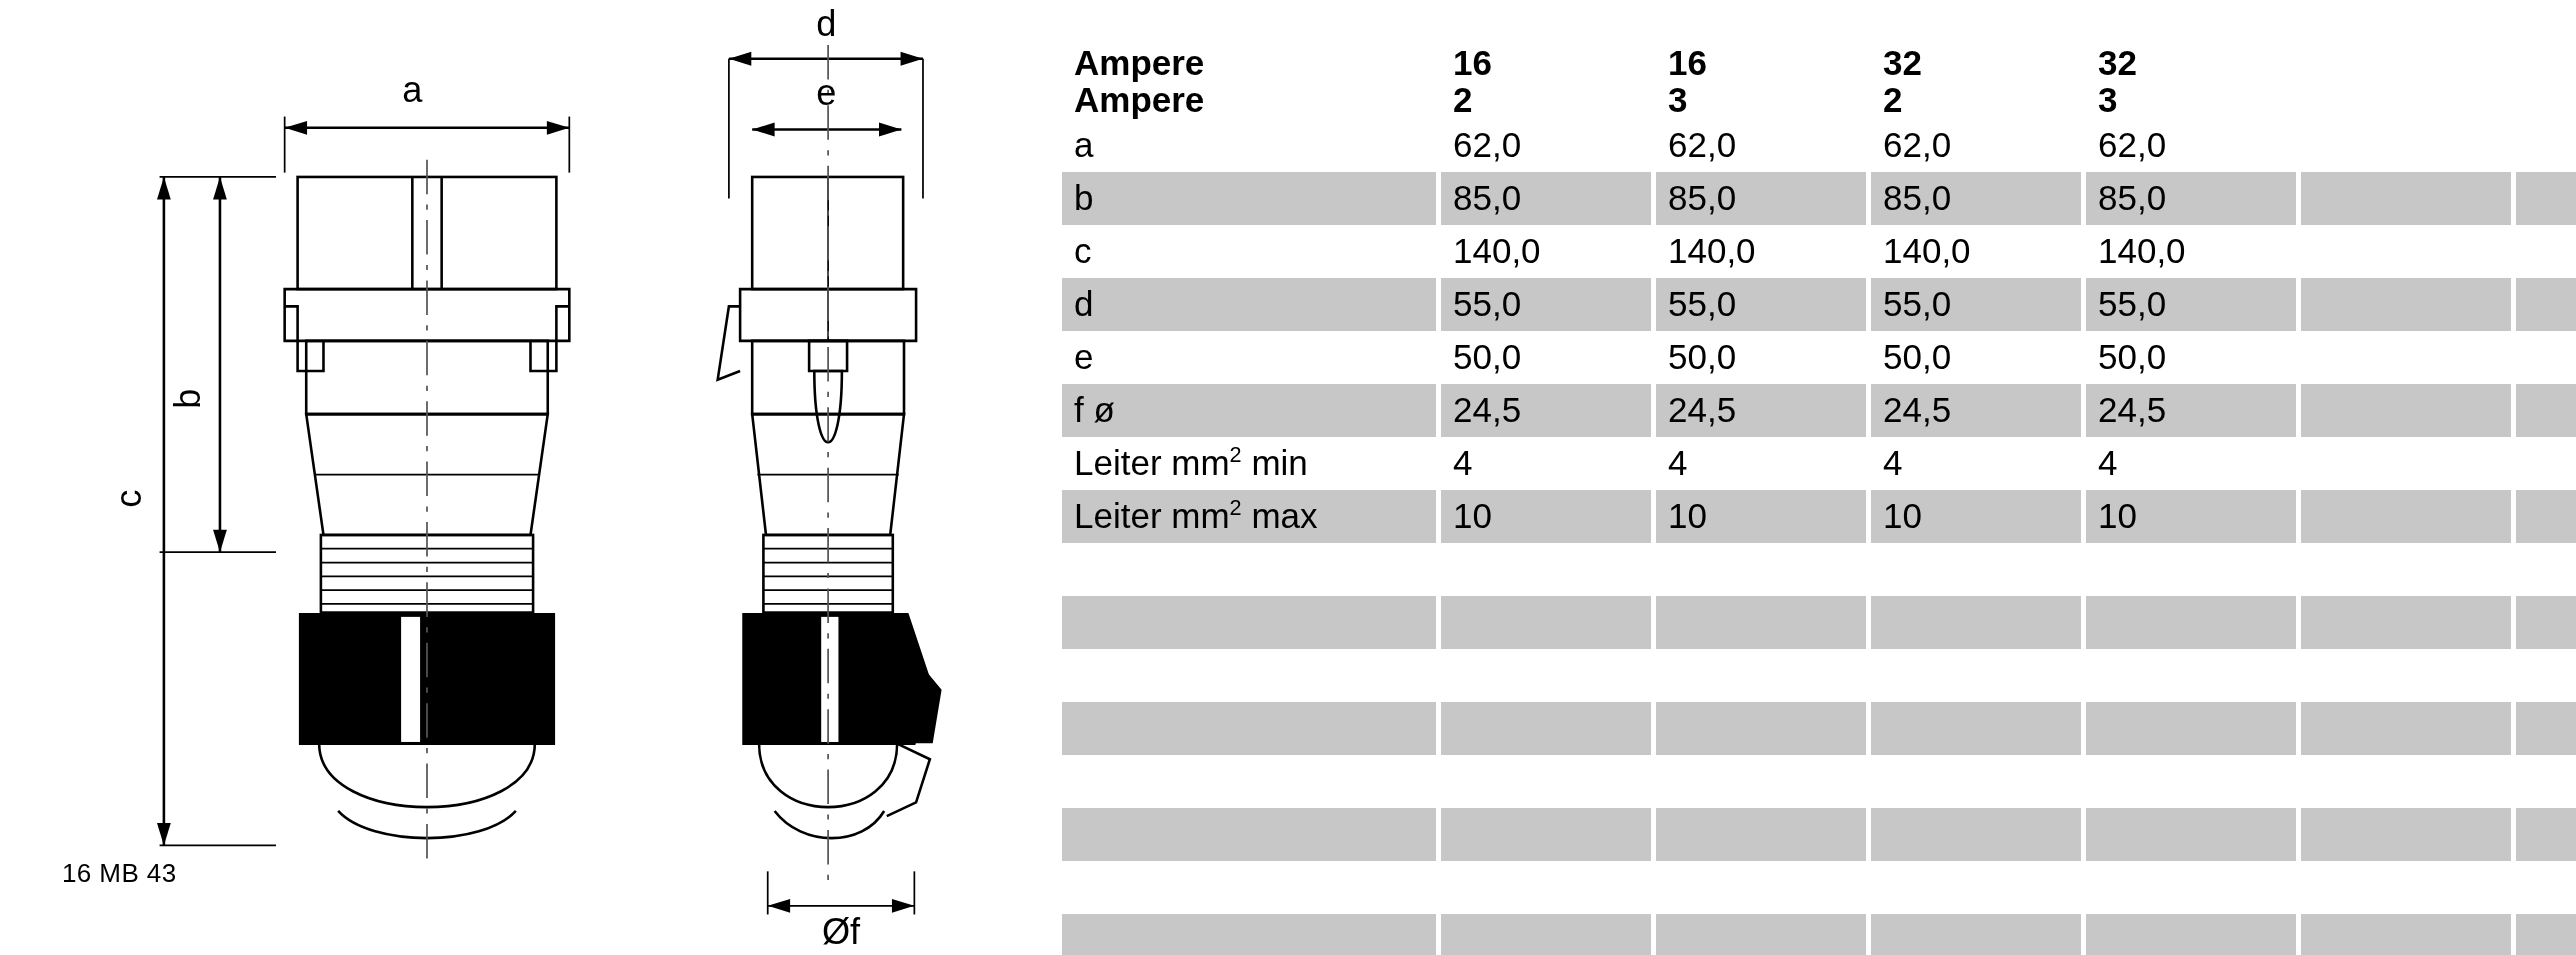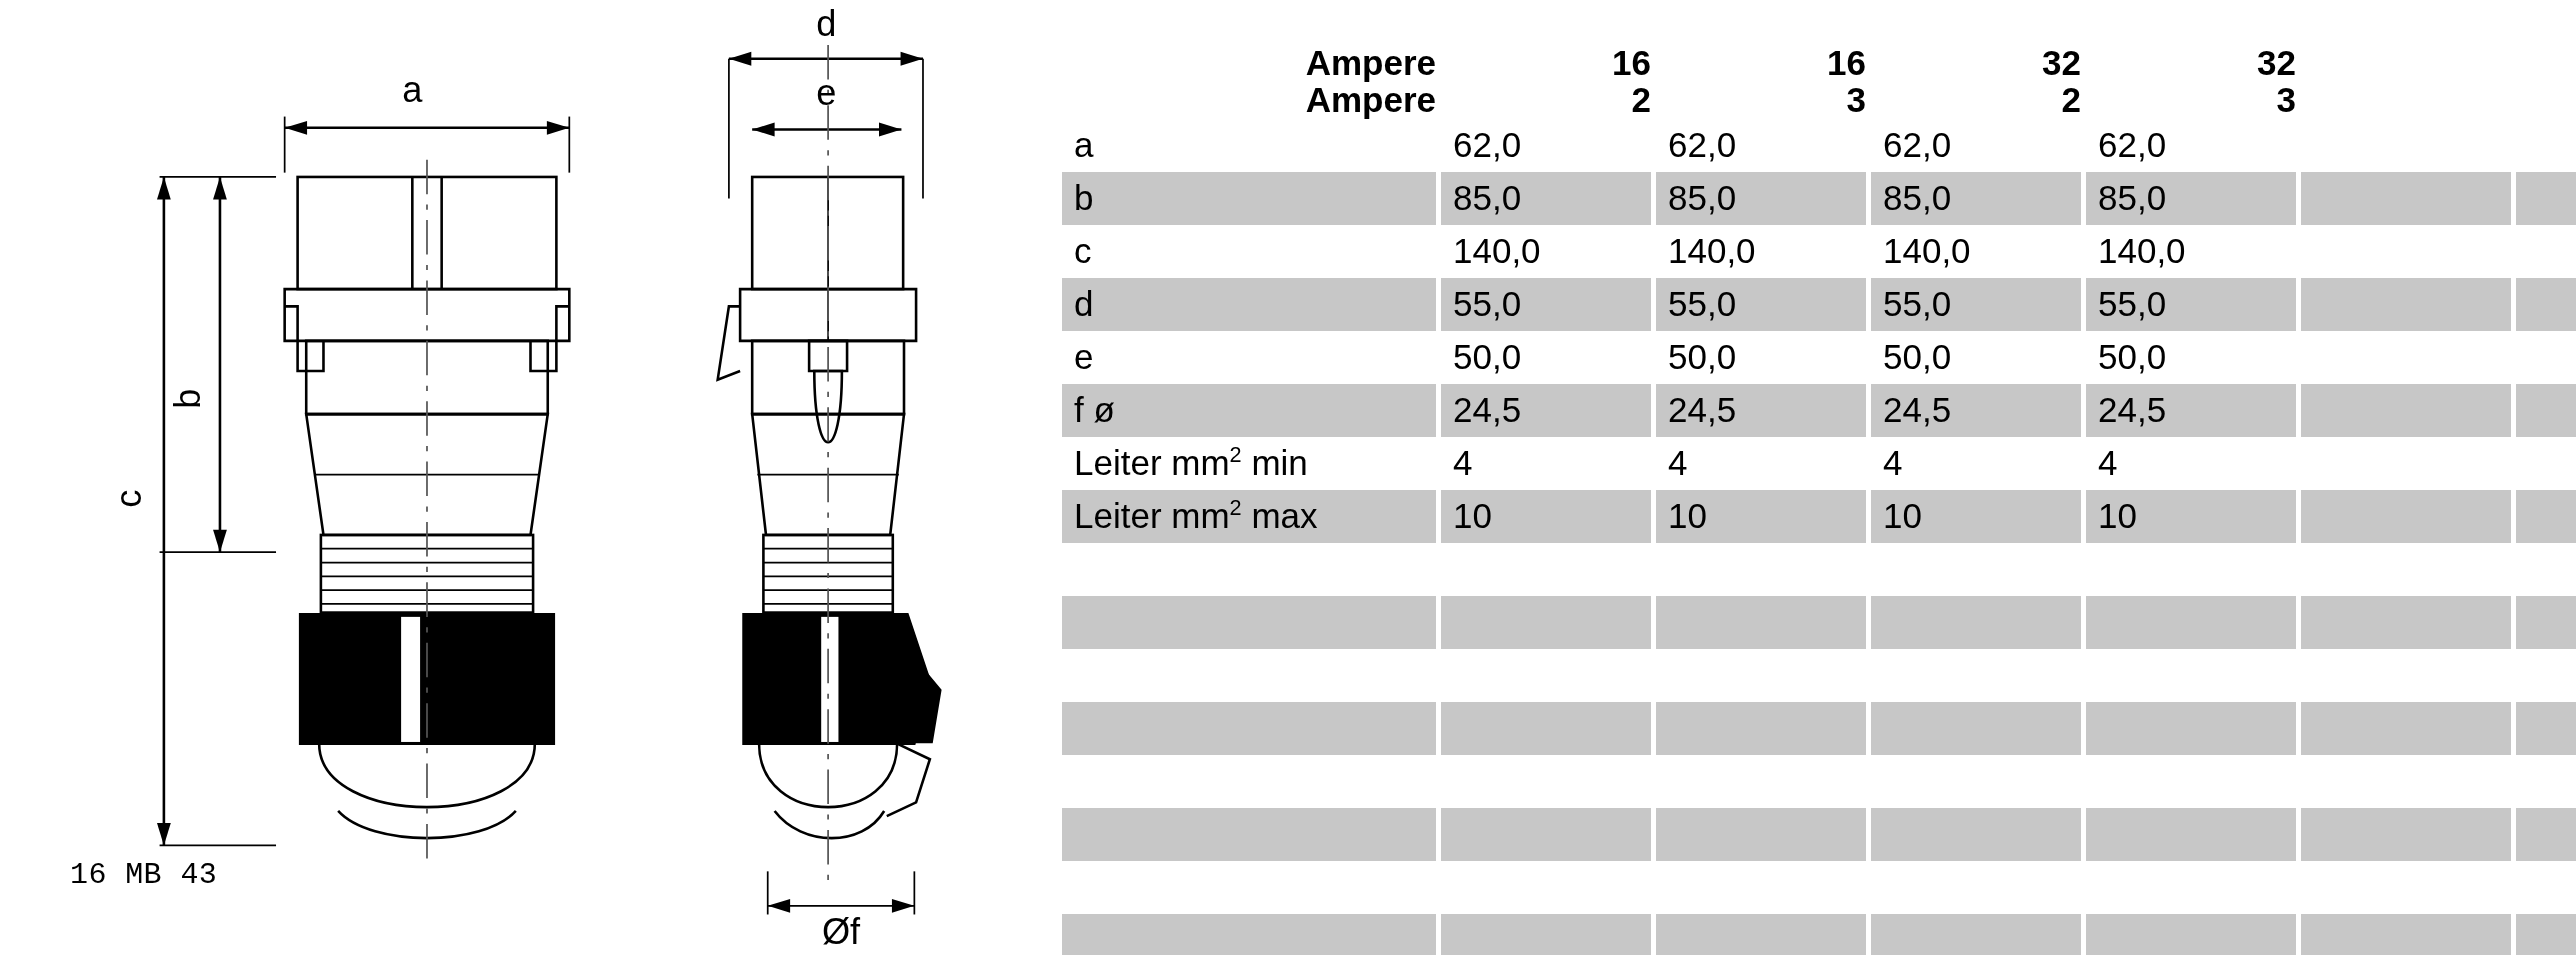--- a/index.html
+++ b/index.html
@@ -25,26 +25,25 @@
   .drawing-area {
     position: absolute;
     left: 0;
     top: 0;
     width: 1061px;
     height: 956px;
   }
 
   .part-label {
     position: absolute;
-    left: 70px;
+    left: 62px;
     top: 858px;
-    font-size: 30px;
+    font-size: 26px;
     letter-spacing: 0.4px;
     white-space: nowrap;
-    font-family: Liberation Mono, monospace;
   }
 
   svg.tech {
     position: absolute;
     left: 0;
     top: 0;
   }
 
   .dim-text {
     font-family: "Liberation Sans", sans-serif;
@@ -91,21 +90,20 @@
   td.label-col {
     width: 362px;
   }
   td.val-col {
     width: 198px;
   }
 
   .hdr td {
     font-weight: bold;
     font-size: 37px;
-    text-align: right;
   }
 
   .hdr-two {
     display: block;
   }
 
   .hdr-cell {
     padding-top: 1.7px;
   }
 

